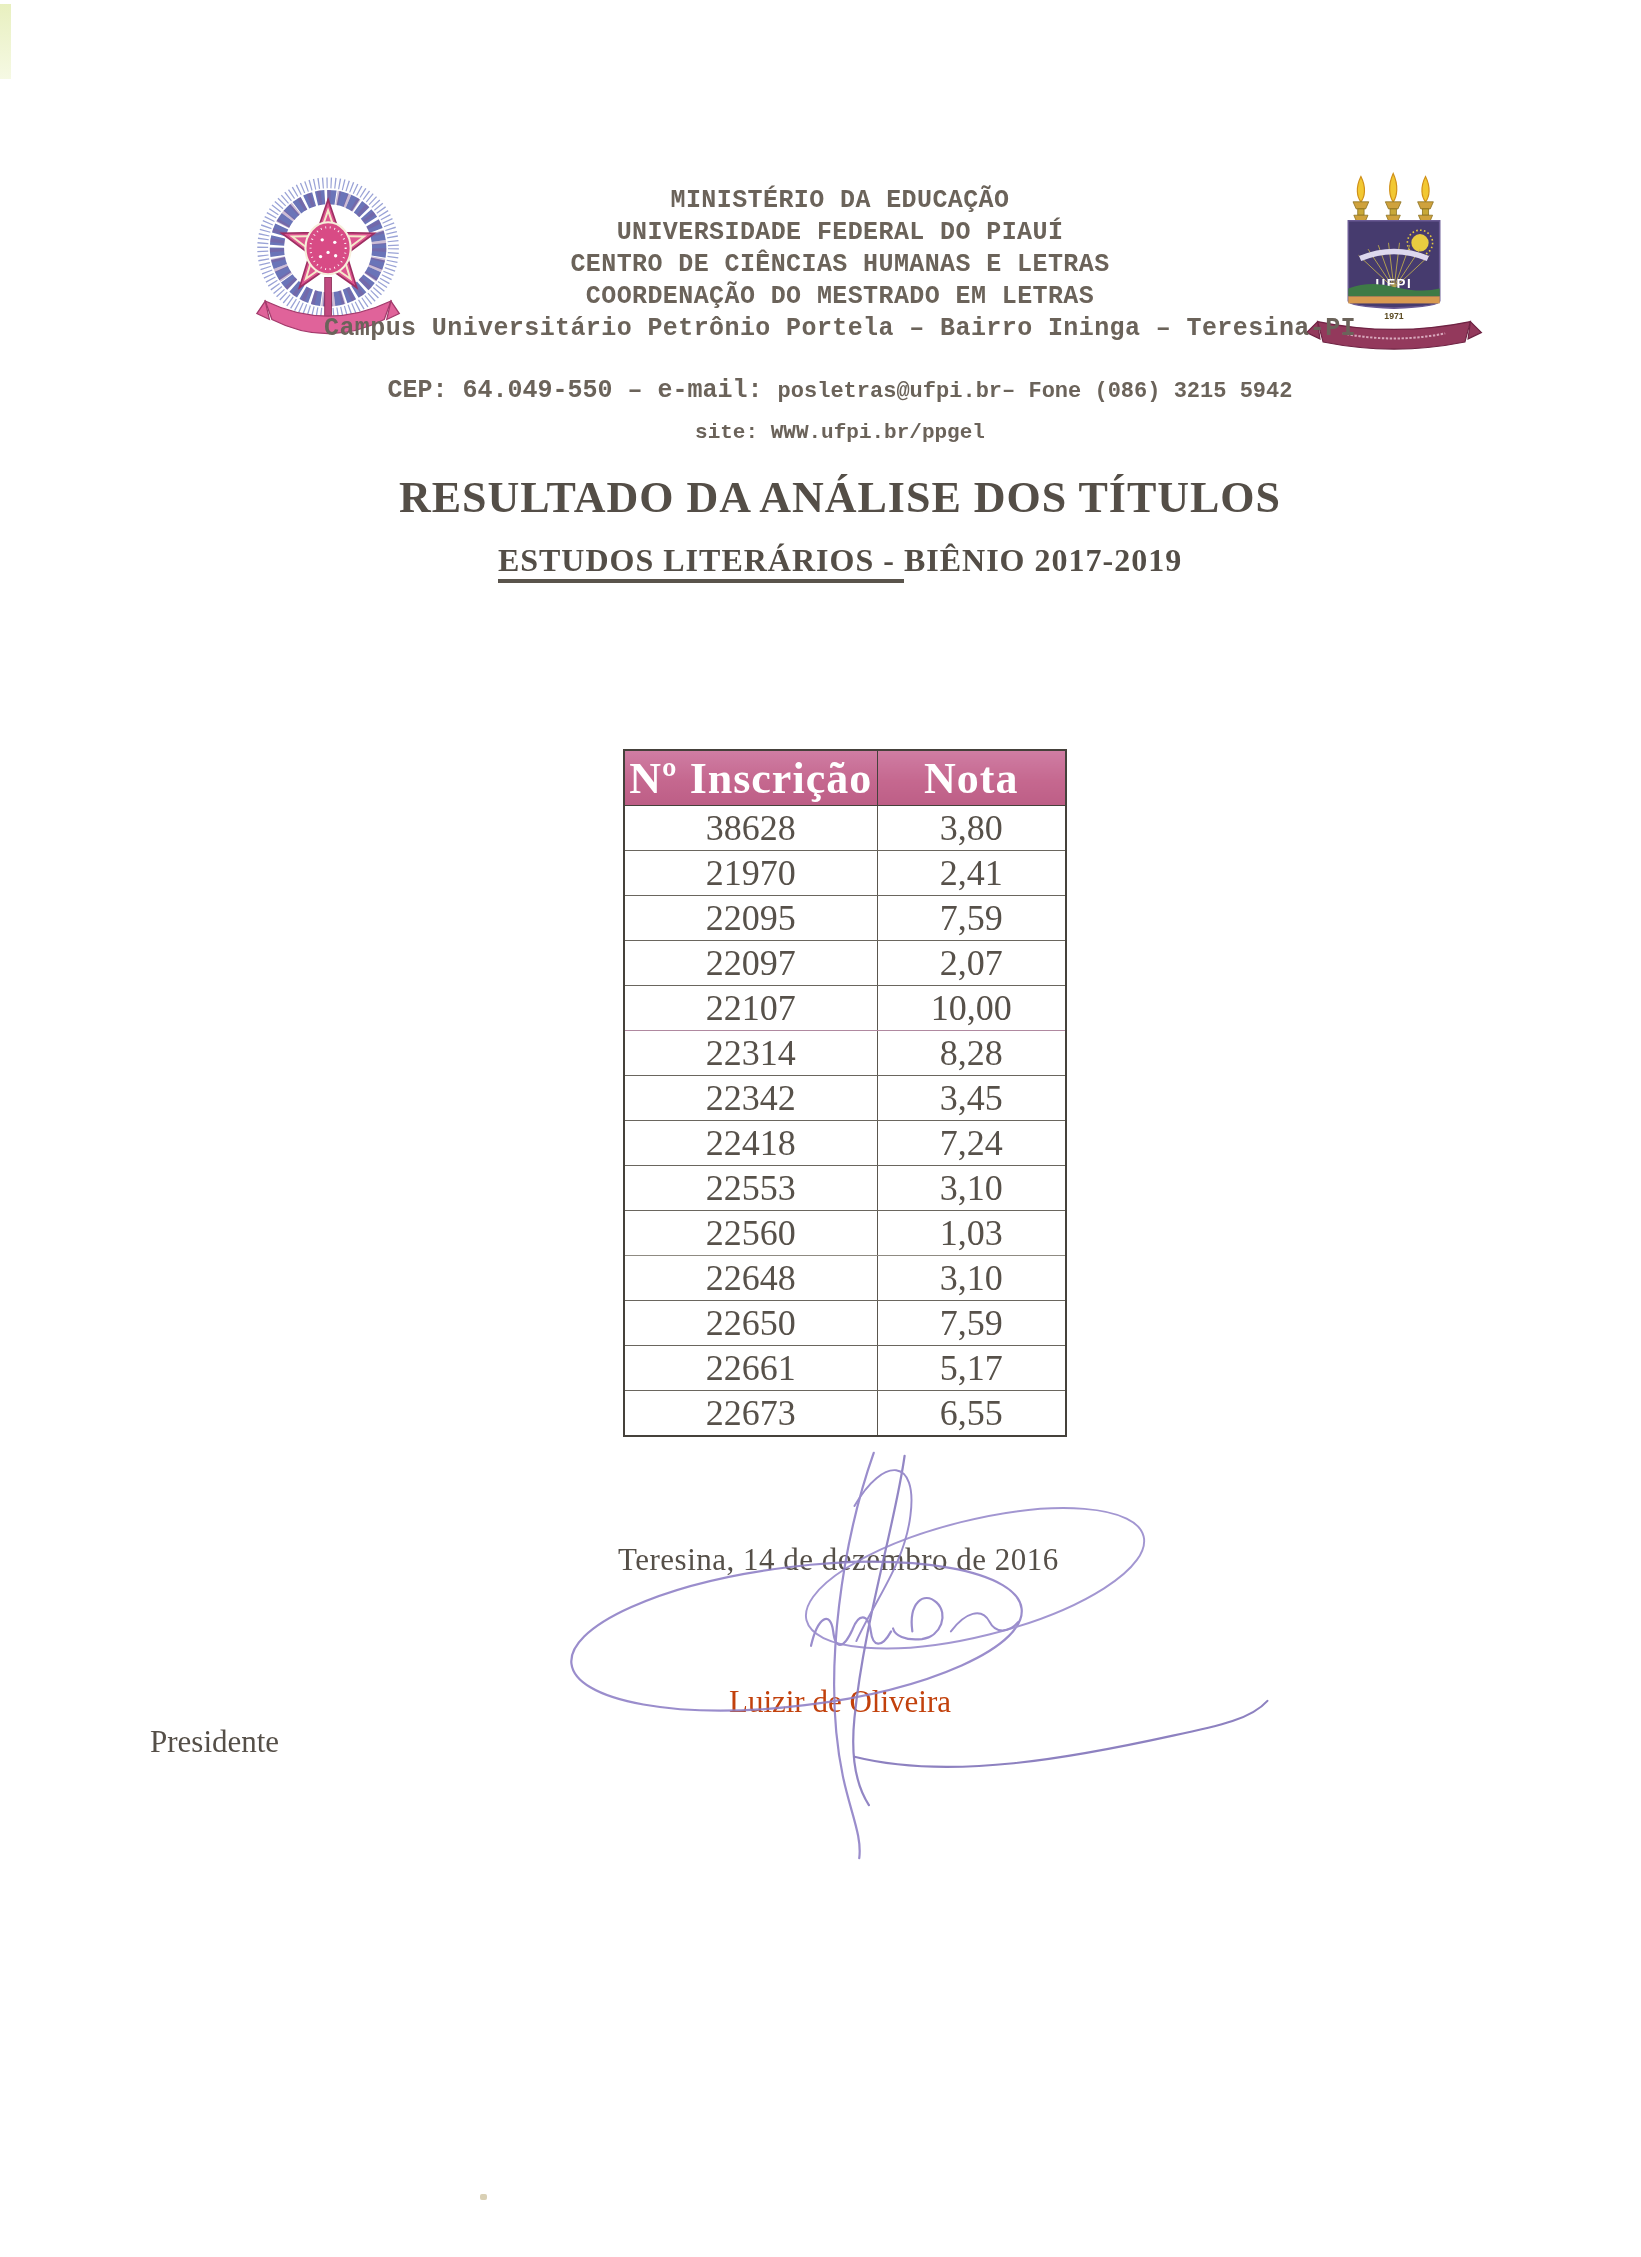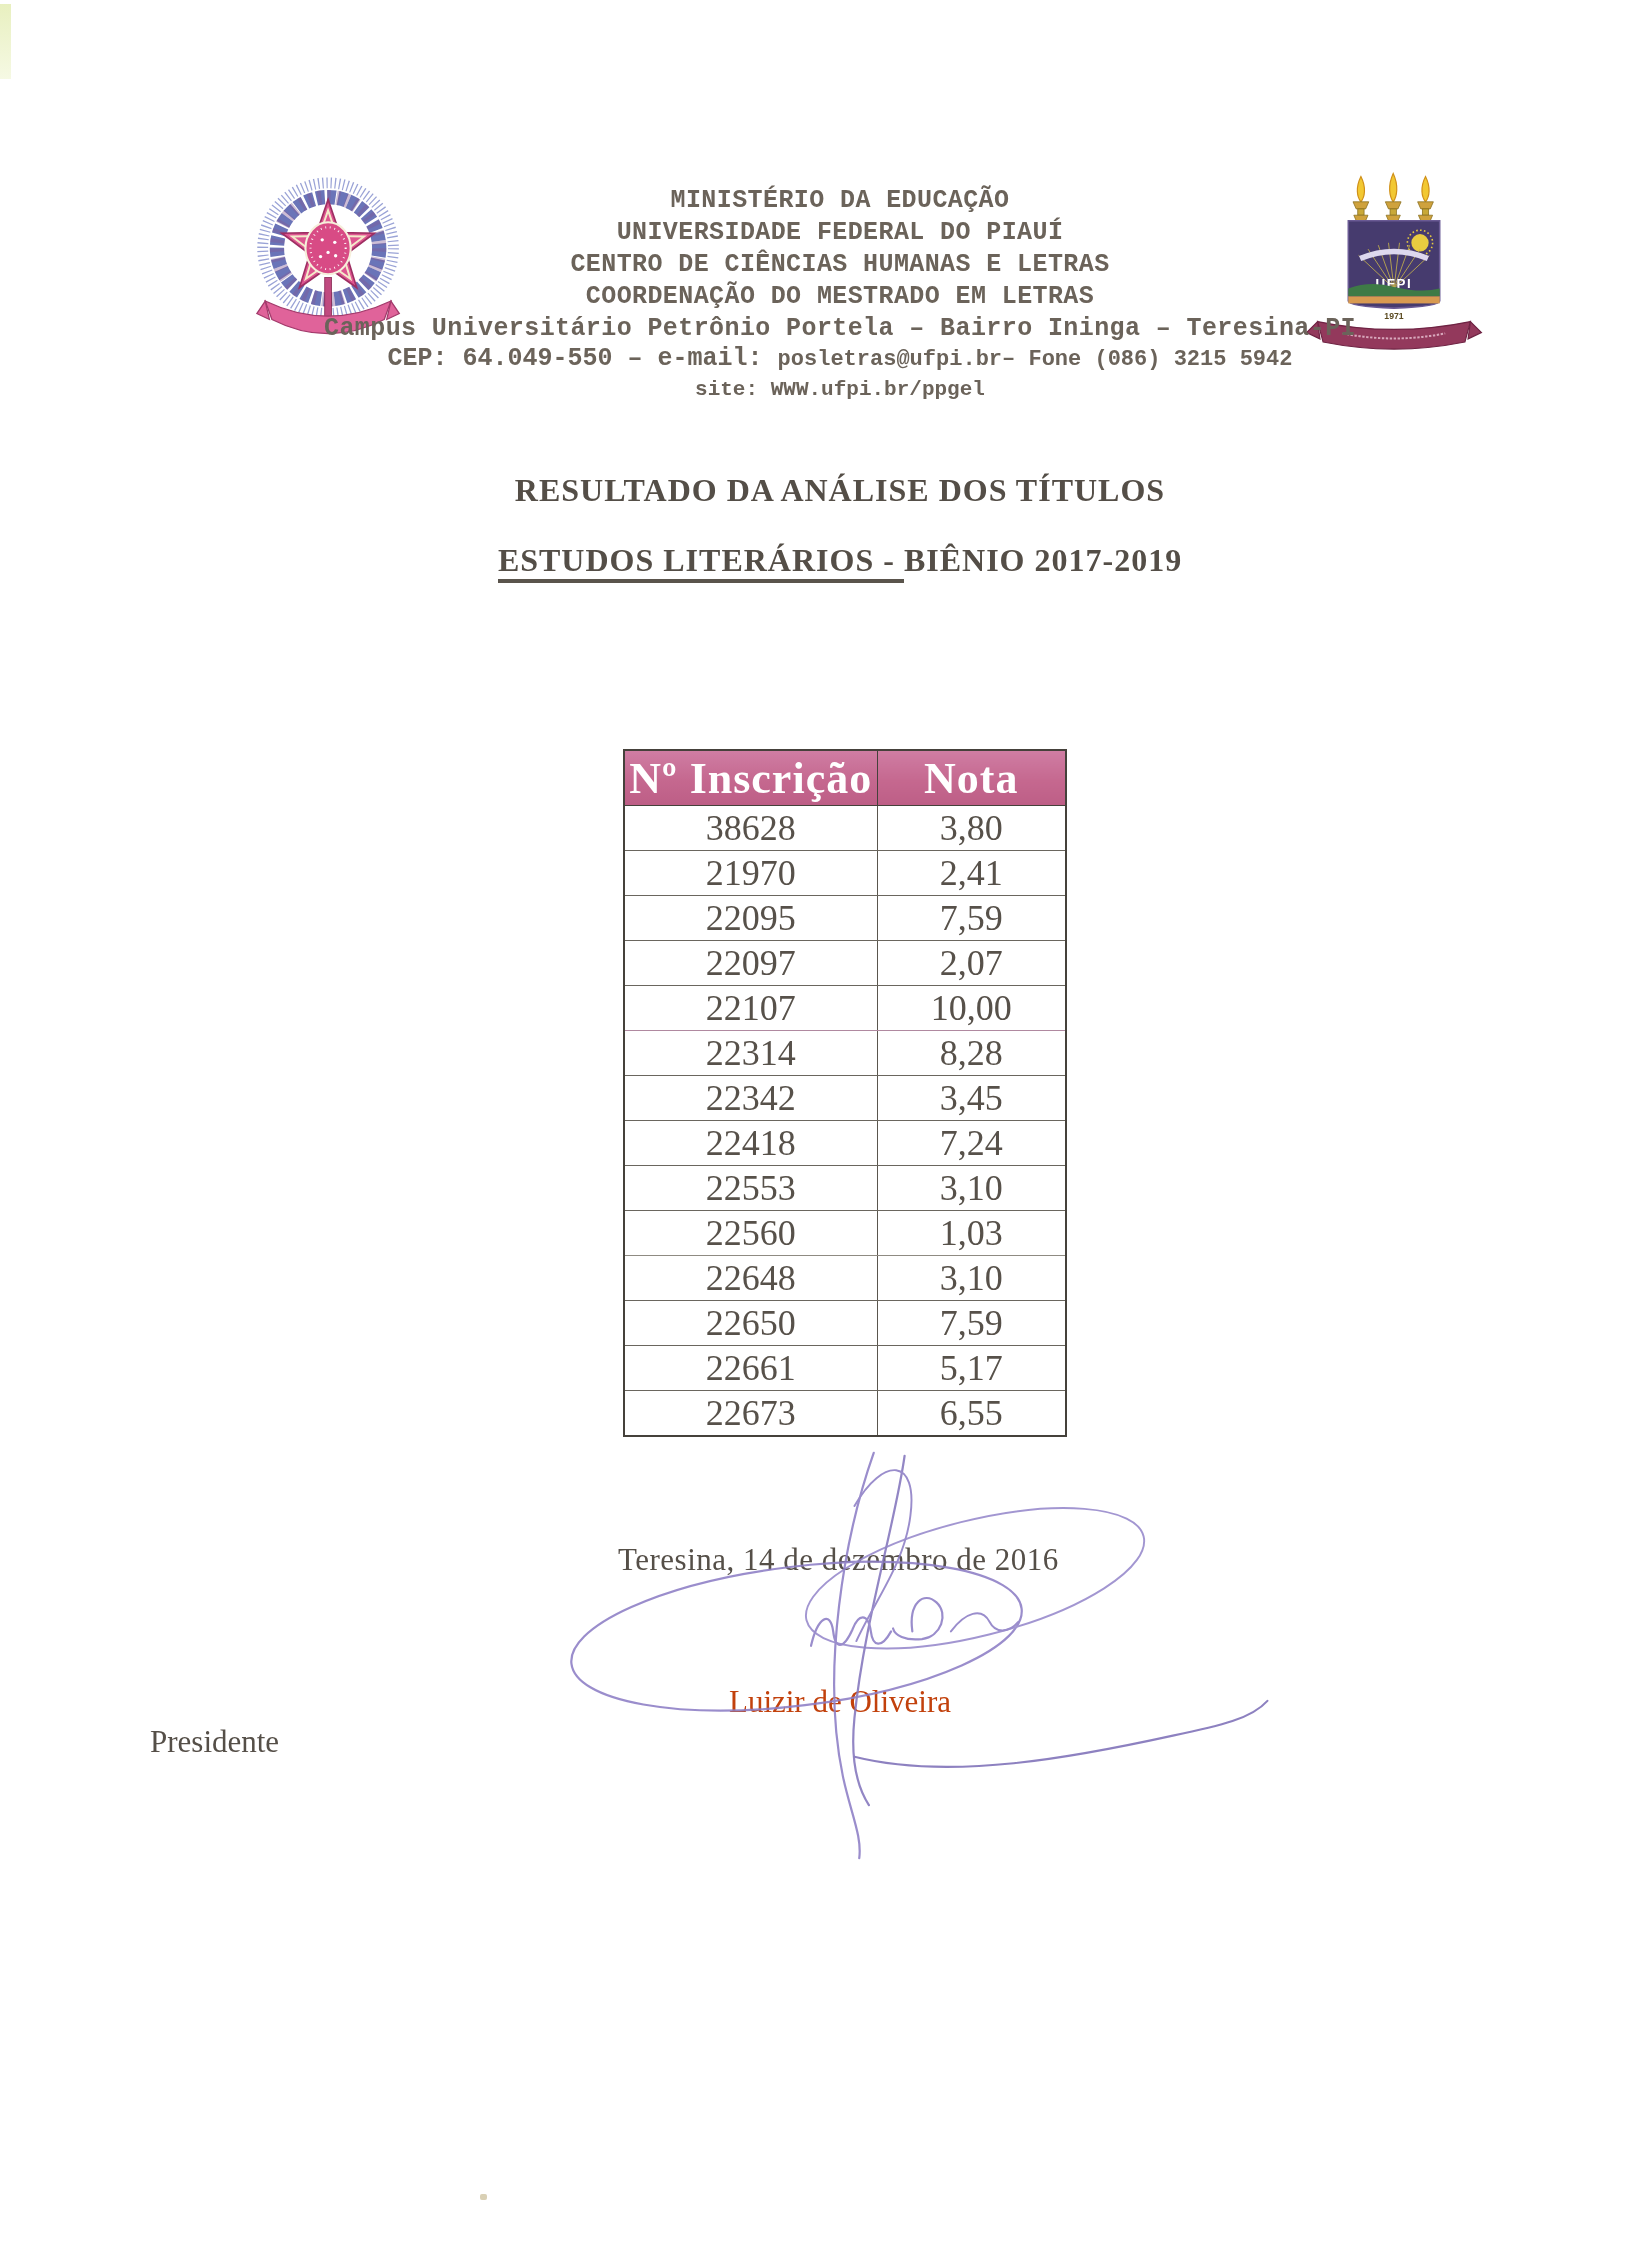--- a/index.html
+++ b/index.html
@@ -13,31 +13,31 @@
     background:linear-gradient(180deg,#e4edb4,#f4f8df); opacity:.85; }
   .scan-dot { position:absolute; left:480px; top:2194px; width:6.8px; height:5.8px;
     background:#b9aa79; border-radius:1.9px; opacity:.55; }
 
   
   .org-block {
     position:absolute; left:164px; top:185px; width:1352px; text-align:center;
     font-family:Liberation Mono, monospace; font-weight:bold; color:#6b635a;
   }
   .org-line { font-size:25px; line-height:32px; letter-spacing:0.4px; }
-  .org-cep  { font-size:25px; line-height:27px; }
+  .org-cep  { font-size:25px; line-height:48px;margin-top:22px; }
   .org-cep .email-part { font-size:22px; }
   .org-site { font-size:21px; line-height:30px; margin-top:1.9px; }
 
   .logo-left  { position:absolute; left:255px; top:177px; width:147px; height:176px; }
   .logo-right { position:absolute; left:1303px; top:164px; width:182px; height:193px; }
 
   
   .doc-title {
     position:absolute; left:164px; top:472px; width:1352px; text-align:center;
-    font-weight:bold; font-size:32px; letter-spacing:1px; color:#544e47;
+    font-weight:bold; font-size:44px; letter-spacing:1px; color:#544e47;
   }
   .doc-subtitle {
     position:absolute; left:164px; top:542px; width:1352px; text-align:center;
     font-weight:bold; font-size:32px; letter-spacing:1px; color:#544e47;
   }
   .doc-subtitle .u { white-space:pre; border-bottom:4.8px solid #5a544c; padding-bottom:1px; }
 
   
   table.score-table {
     position:absolute; left:623px; top:749px; width:442px;

